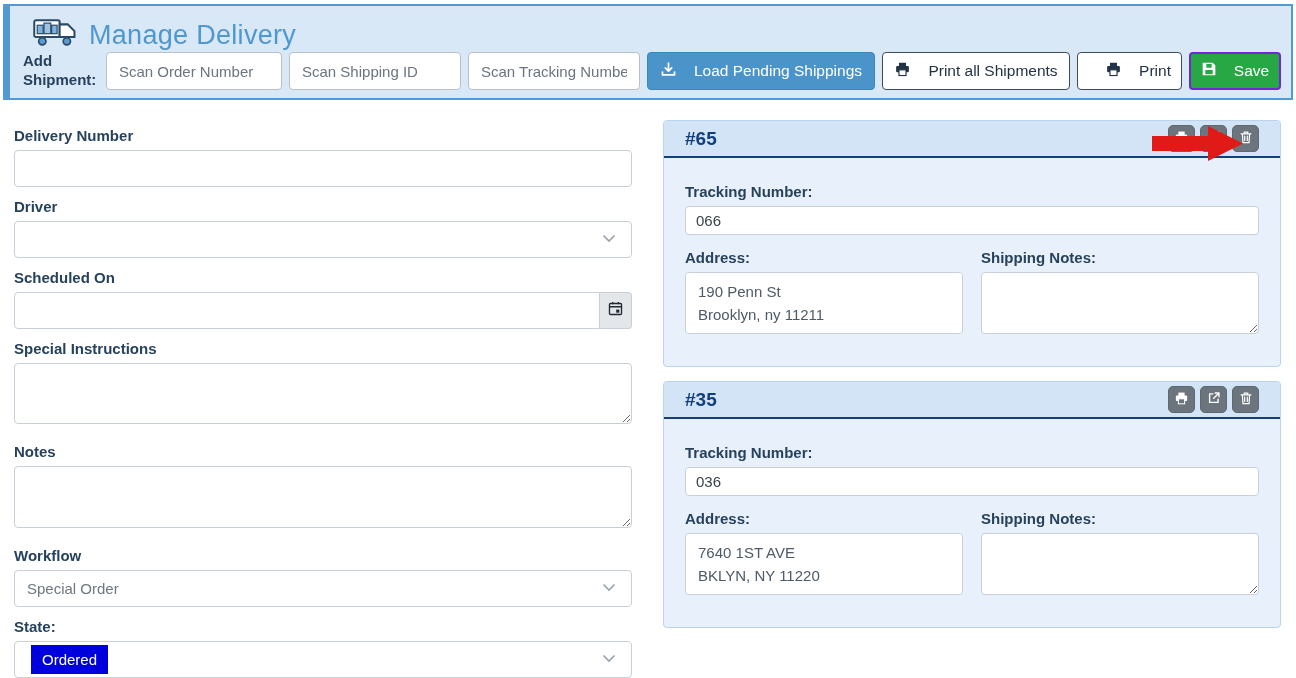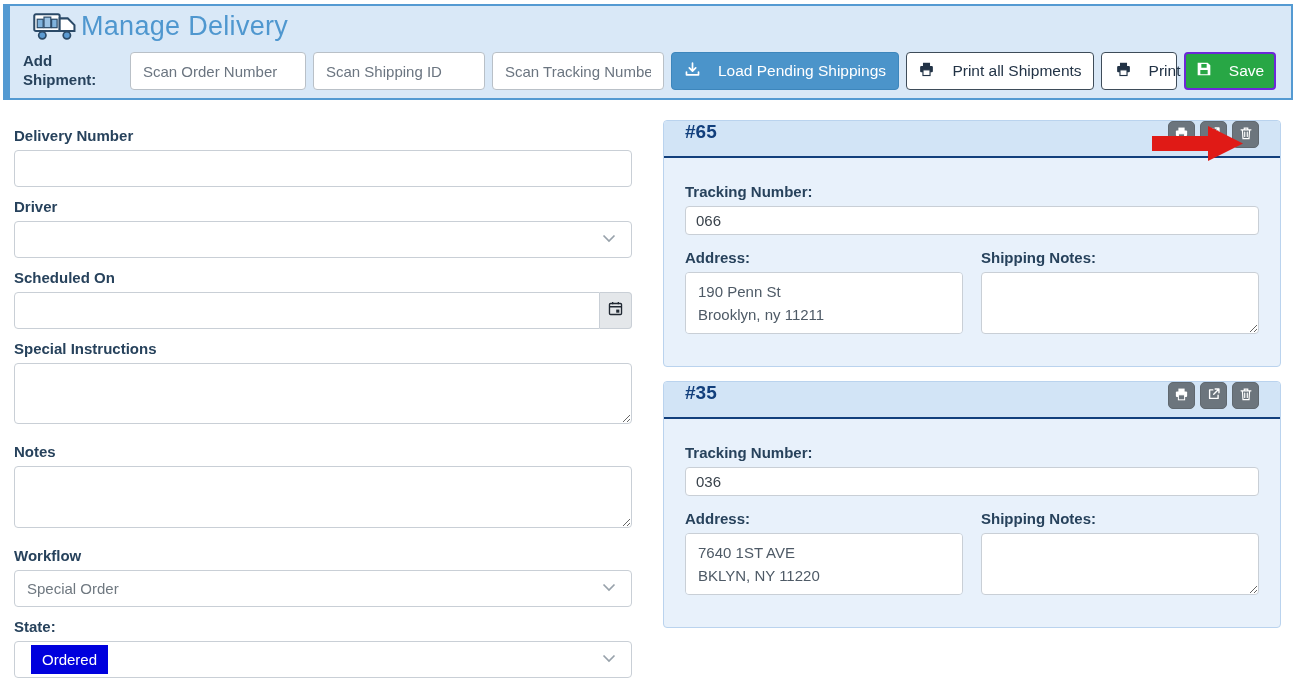--- a/index.html
+++ b/index.html
@@ -3,35 +3,35 @@
 <meta charset="utf-8">
 <style>
   * { box-sizing: border-box; margin: 0; padding: 0; }
   html,body { width:1296px; height:678px; overflow:hidden; background:#fff;
               font-family:"Liberation Sans", sans-serif; color:#27425c; }
 
   
   .band { margin:4px 3px 0 3px; height:96px; background:#d9e8f7;
           border:2px solid #549ad2; border-left-width:7px;
           padding:5px 10px 9px 13px; }
-  .band-title-row { display:flex; align-items:flex-start; gap:4px; height:40px; padding-left:10px; }
+  .band-title-row { display:flex; align-items:flex-end; gap:12px; height:40px; padding-left:10px; }
   .page-title { font-size:27px; font-weight:400; color:#4f97cf; letter-spacing:.3px; }
   .band-controls { display:flex; align-items:center; gap:7px; margin-top:1px; }
   .add-label { width:100px; font-weight:bold; font-size:15px; line-height:1.25; color:#27425c; }
   .scan-input { height:38px; border:1px solid #b9c0c7; border-radius:4px; background:#fff;
                 padding:12px 12px; font-size:15px; font-family:inherit; color:#333; }
   .scan-input::placeholder { color:#6b7580; opacity:1; }
   .w1{width:176px}.w2{width:172px}.w3{width:172px}
 
   .btn { height:38px; border-radius:4px; display:flex; align-items:center; justify-content:center;
          gap:17px; font-size:15.5px; font-family:inherit; cursor:pointer; flex:0 0 auto; }
   .btn svg { flex:0 0 auto; }
   .btn-blue  { --bg:#4b94ca; width:228px; background:#4b94ca; border:1px solid #3d86bc; color:#fff; }
   .btn-outline { --bg:#ffffff; background:#fff; border:1px solid #3e4c59; color:#223346; }
-  .btn-printall{ width:188px; } .btn-print{ width:76px;padding-left:17px; }
+  .btn-printall{ width:188px; } .btn-print{ width:105px;padding-left:17px; }
   .btn-green { width:92px; background:#28a745; border:2px solid #6d28d9; color:#fff; }
 
   
   .content { display:flex; gap:31px; padding:20px 15px 0 14px; align-items:flex-start; }
   .form-col { width:618px; margin-top:8px; }
   .cards-col { width:618px; }
 
   
   .group { margin-bottom:12px; }
   .group-lg { margin-bottom:16px; }
@@ -51,21 +51,21 @@
   .state-badge { background:#0000dd; color:#fff; font-size:15px; padding:6px 11px; }
 
   .input-group { display:flex; }
   .input-group .t-input { border-radius:4px 0 0 4px; flex:1; }
   .addon { width:32px; height:37px; background:#e4e7ea; border:1px solid #c9cfd6; border-left:none;
            border-radius:0 4px 4px 0; display:flex; align-items:center; justify-content:center; cursor:pointer; }
 
   
   .card { background:#e8f1fb; border:1px solid #bad3ee; border-radius:4px; margin-bottom:14px; }
   .card-header { position:relative; height:37px; background:#d2e4f6; border-bottom:2px solid #123f7c;
-                 border-radius:4px 4px 0 0; display:flex; align-items:flex-start;
+                 border-radius:4px 4px 0 0; display:flex; align-items:center;
                  justify-content:space-between; padding:0 21px; }
   .card-title { font-size:19px; font-weight:bold; color:#123f7c; }
   .hdr-btns { display:flex; gap:5px; }
   .icon-btn { --bg:#6c757d; width:27px; height:27px; background:#6c757d; border:1px solid #60686f;
               border-radius:5px; color:#fff; display:flex; align-items:center; justify-content:center;
               cursor:pointer; padding:0; }
   .card-body { padding:26px 21px 28px 21px; }
   .c-label { display:block; font-size:15px; font-weight:bold; color:#27425c;
              line-height:15px; margin-bottom:7px; }
   .track-input { width:100%; height:29px; border:1px solid #c9cfd6; border-radius:4px;

